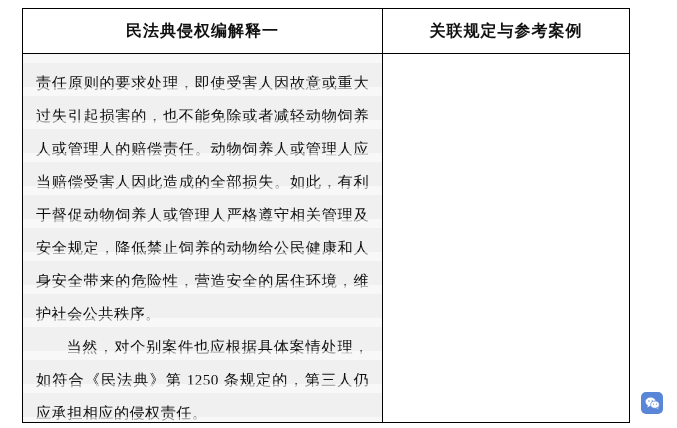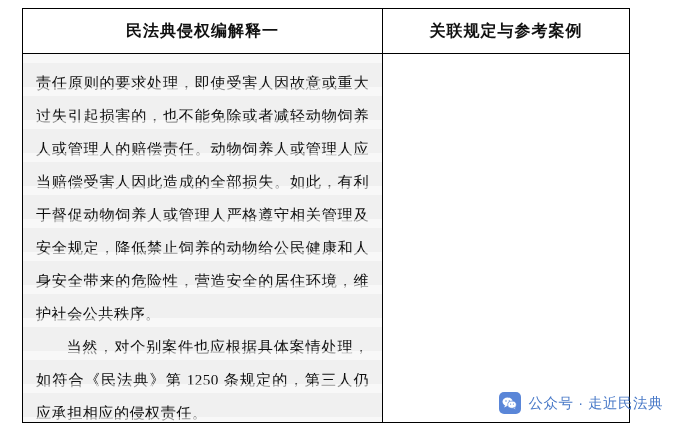--- a/index.html
+++ b/index.html
@@ -154,16 +154,15 @@
         <ellipse cx="5.6" cy="4.7" rx="5.1" ry="4.2" fill="#ffffff"></ellipse>
         <polygon points="3.2,8.0 2.2,10.6 5.0,9.0" fill="#ffffff"></polygon>
         <circle cx="4.0" cy="3.9" r="0.75" fill="#5a86d8"></circle>
         <circle cx="7.3" cy="3.9" r="0.75" fill="#5a86d8"></circle>
         <ellipse cx="10.0" cy="7.7" rx="4.3" ry="3.6" fill="#ffffff" stroke="#5a86d8" stroke-width="0.7"></ellipse>
         <polygon points="12.6,10.3 13.5,12.5 11.0,11.1" fill="#ffffff" stroke="#5a86d8" stroke-width="0.5"></polygon>
         <circle cx="8.6" cy="7.1" r="0.6" fill="#5a86d8"></circle>
         <circle cx="11.4" cy="7.1" r="0.6" fill="#5a86d8"></circle>
       </svg>
     </span>
-    <span class="wm-text">公众号 · 走近民法典</span>
   </div>
 
 </div>
 
 </body></html>

